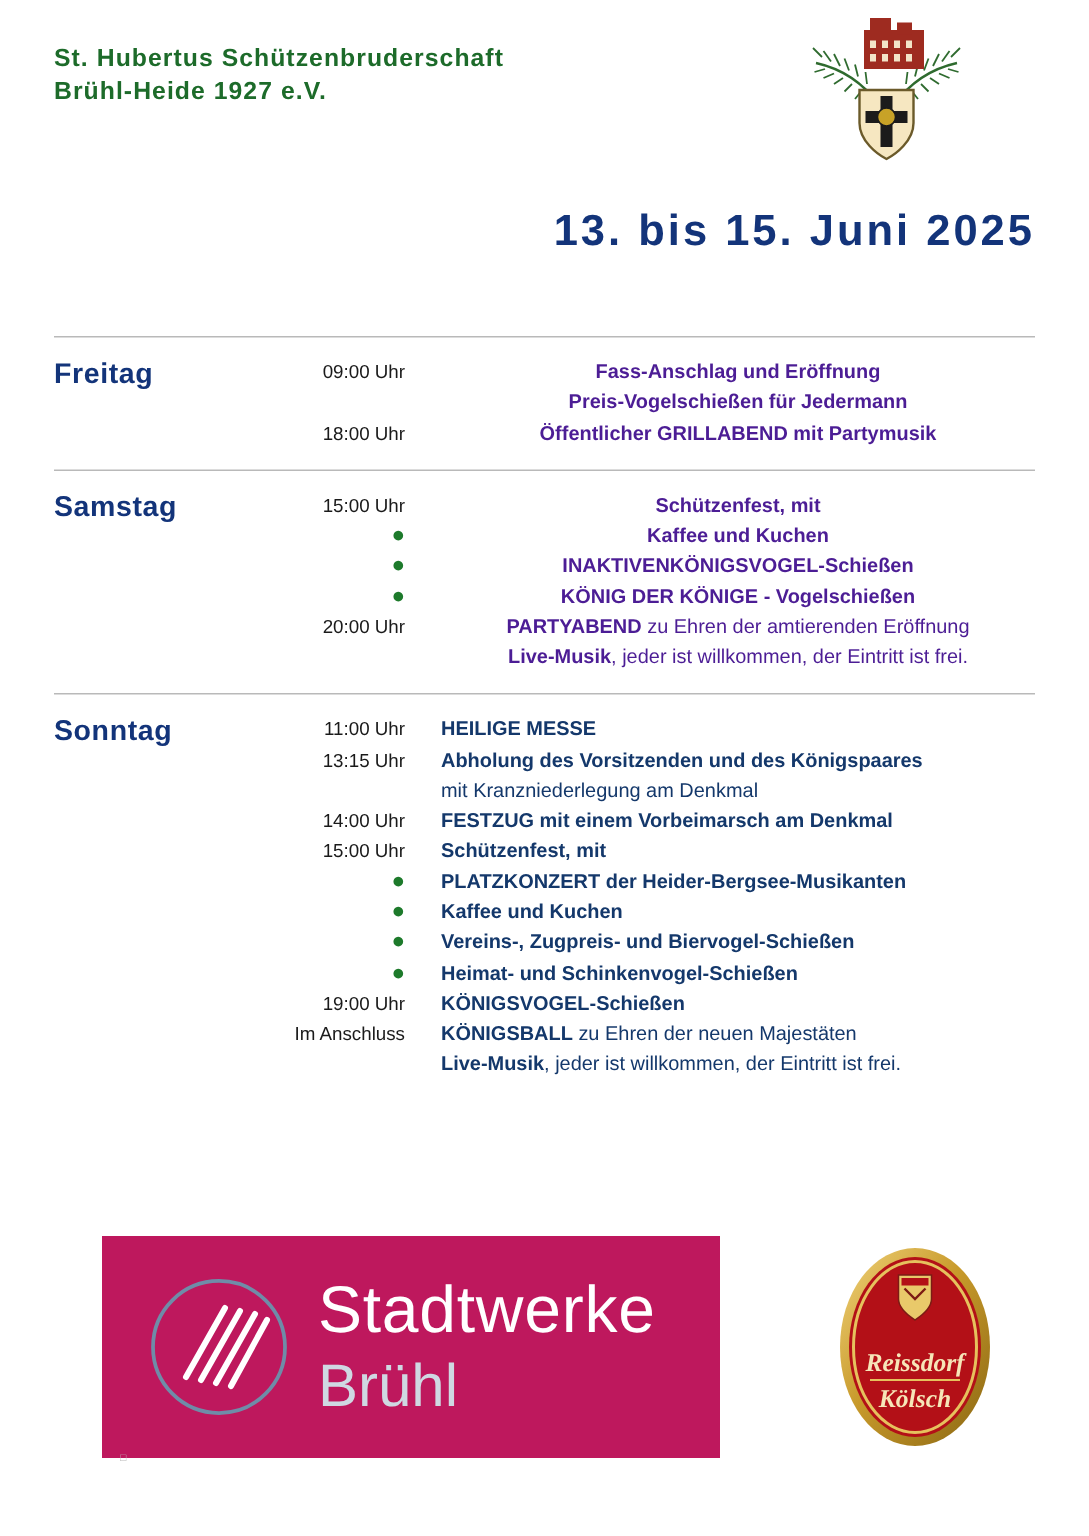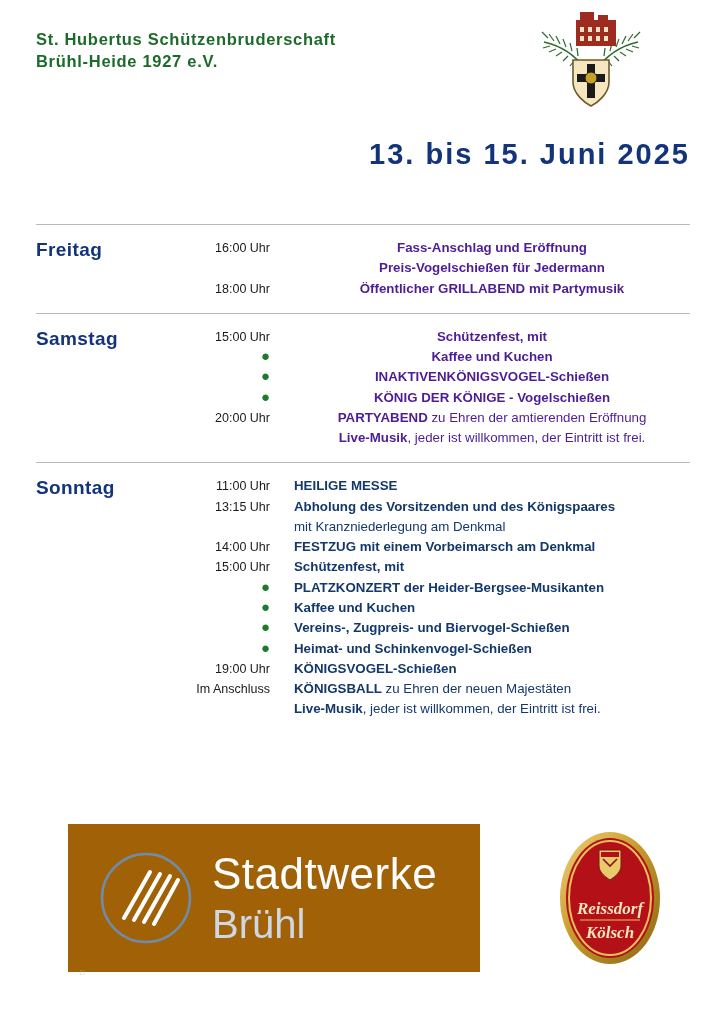--- a/index.html
+++ b/index.html
@@ -144,21 +144,21 @@
     right: 36px;
     bottom: 40px;
     height: 160px;
   }
   .stadtwerke {
     position: absolute;
     left: 32px;
     top: 0;
     width: 412px;
     height: 148px;
-    background: #a16207;
+    background: #be185d;
     display: flex;
     align-items: center;
   }
   .sw-mark {
     position: relative;
     width: 104px;
     height: 104px;
     margin-left: 26px;
     flex: 0 0 104px;
   }
@@ -266,21 +266,21 @@
   <div class="sub-title">13. bis 15. Juni 2025</div>
 
   <div class="schedule">
 
     <hr class="hr">
 
     <div class="day-block">
       <div class="day-name">Freitag</div>
       <div class="rows">
         <div class="row">
-          <div class="time">16:00 Uhr</div>
+          <div class="time">09:00 Uhr</div>
           <div class="desc green"><b>Fass-Anschlag und Eröffnung</b></div>
         </div>
         <div class="row">
           <div class="time"></div>
           <div class="desc green"><b>Preis-Vogelschießen für Jedermann</b></div>
         </div>
         <div class="row">
           <div class="time">18:00 Uhr</div>
           <div class="desc green"><b>Öffentlicher GRILLABEND mit Partymusik</b></div>
         </div>

